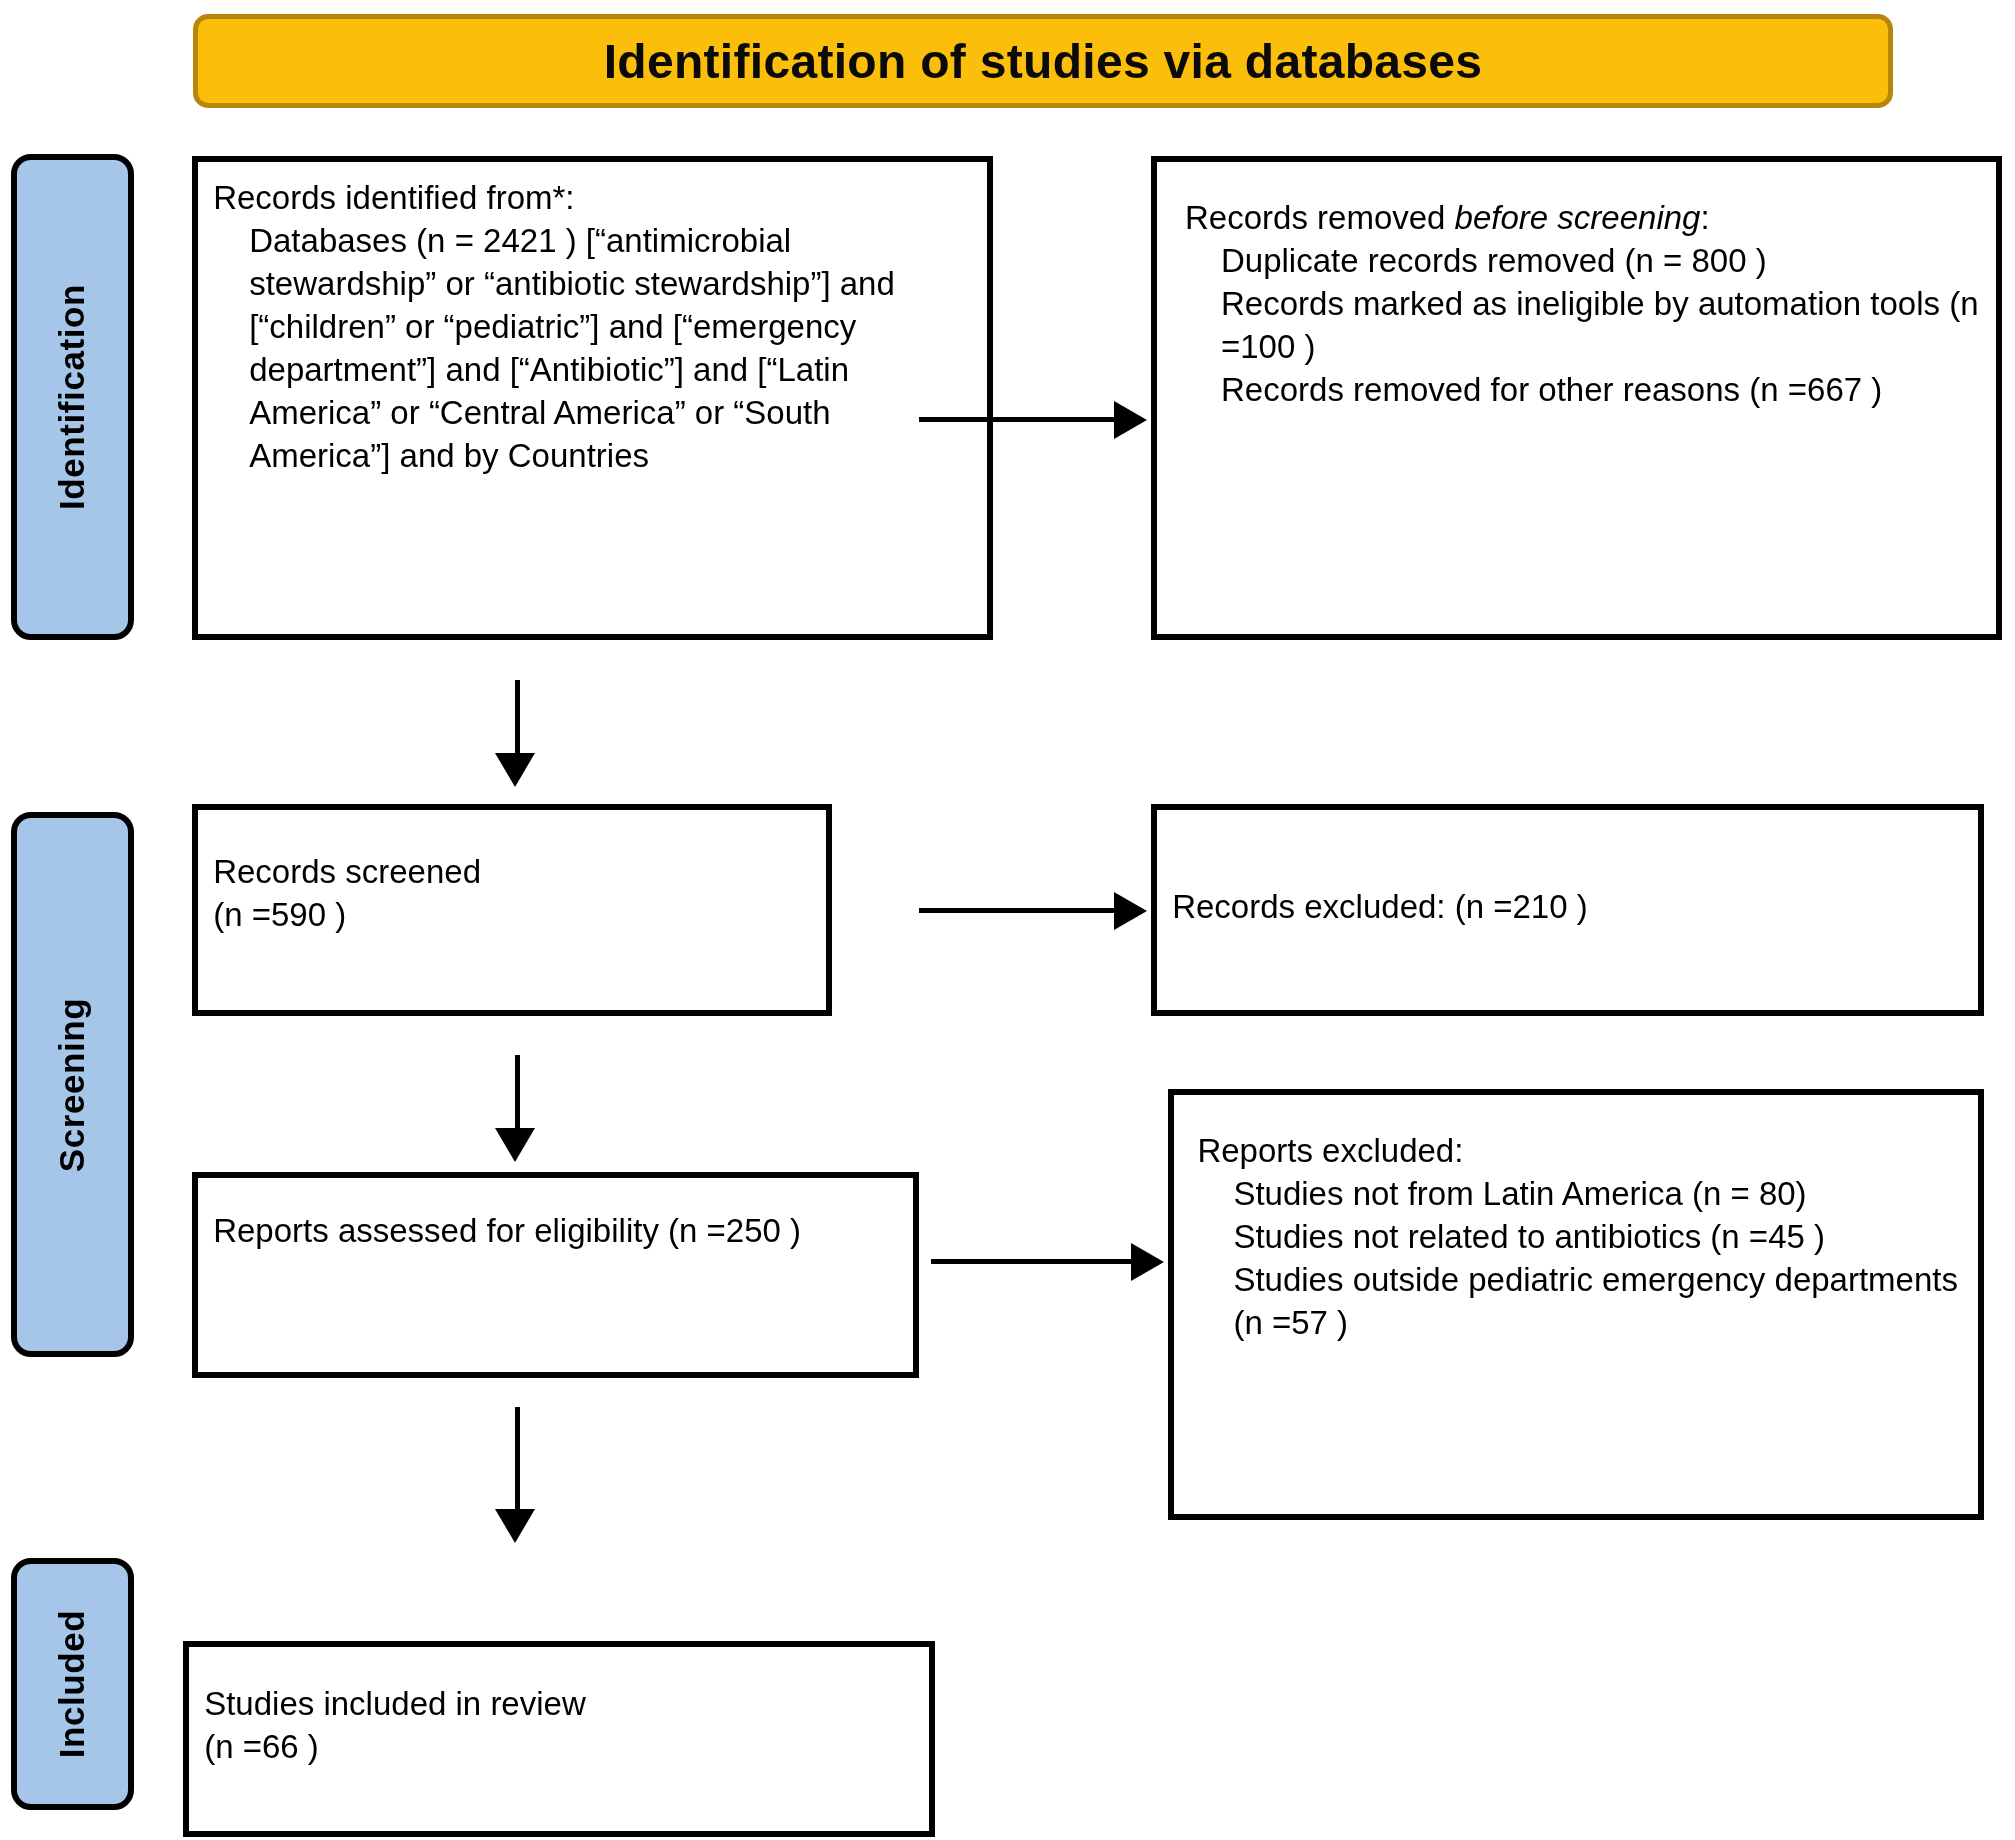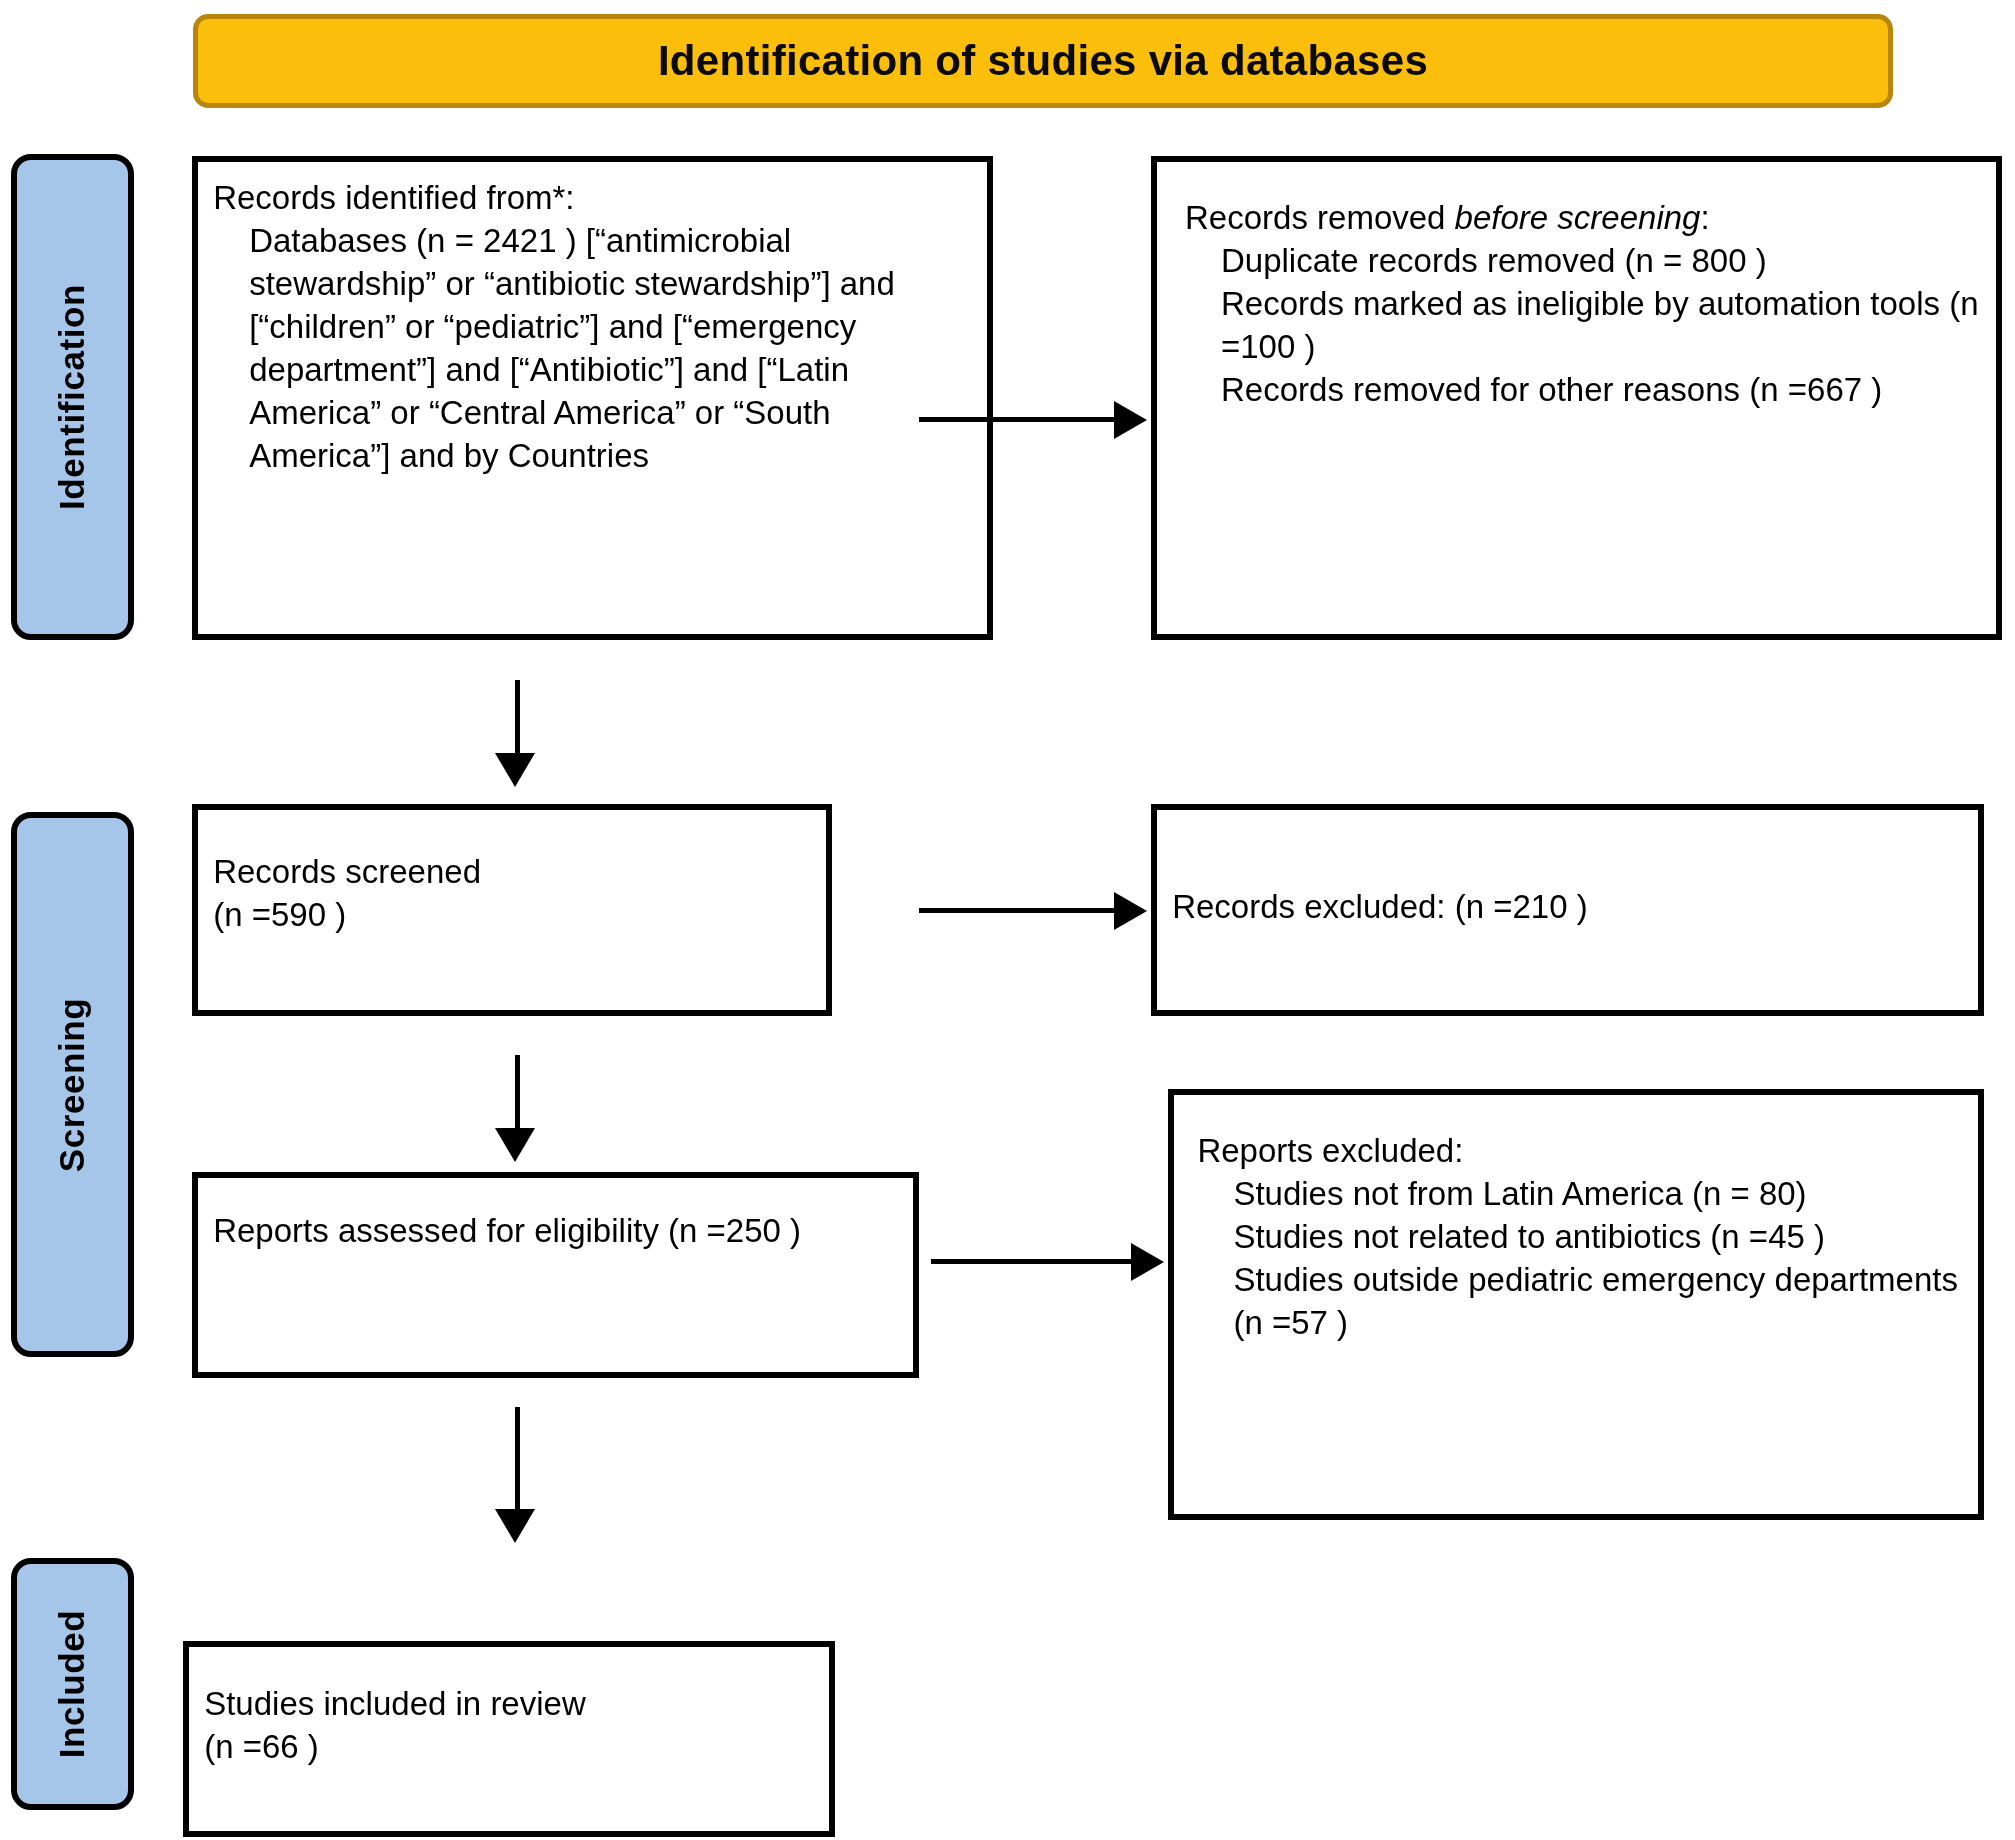--- a/index.html
+++ b/index.html
@@ -27,21 +27,21 @@
     height: 94px;
     background: #FBBE0A;
     border: 5.9px solid #B8860B;
     border-radius: 15.2px;
     box-sizing: border-box;
     display: flex;
     align-items: center;
     justify-content: center;
   }
   .banner-text {
-    font-size: 42px;
+    font-size: 48px;
     font-weight: bold;
     color: #0a0a0a;
     letter-spacing: 0.3px;
     text-align: center;
   }
 
   
   .stage {
     position: absolute;
     background: #A5C6E8;
@@ -81,21 +81,21 @@
   .ind { padding-left: 36px; }   
   .ital { font-style: italic; }
 
   
   #box-identified     { left: 176px;  top: 156px;  width: 801px; height: 484px; margin-left: 16px; }
   #box-removed        { left: 1151px; top: 156px;  width: 851px; height: 484px; }
   #box-screened       { left: 192px;  top: 804px; width: 640px; height: 212px; }
   #box-rec-excluded   { left: 1151px; top: 804px; width: 833px; height: 212px; }
   #box-eligibility    { left: 192px;  top: 1172px; width: 727px; height: 206px; }
   #box-rep-excluded   { left: 1168px; top: 1089px; width: 816px; height: 431px; }
-  #box-included       { left: 183px;  top: 1641px; width: 652px; height: 196px; }
+  #box-included       { left: 183px;  top: 1641px; width: 752px; height: 196px; }
 
   #box-identified .fbox-inner   { padding-top: 15.2px; }
   #box-removed .fbox-inner      { padding-top: 35px; padding-left: 28px; }
   #box-screened .fbox-inner     { padding-top: 41px; }
   #box-rec-excluded .fbox-inner { padding-top: 76px; }
   #box-eligibility .fbox-inner  { padding-top: 32px; }
   #box-rep-excluded .fbox-inner { padding-top: 35px; padding-left: 23.4px; }
   #box-included .fbox-inner     { padding-top: 36px; }
 
   

